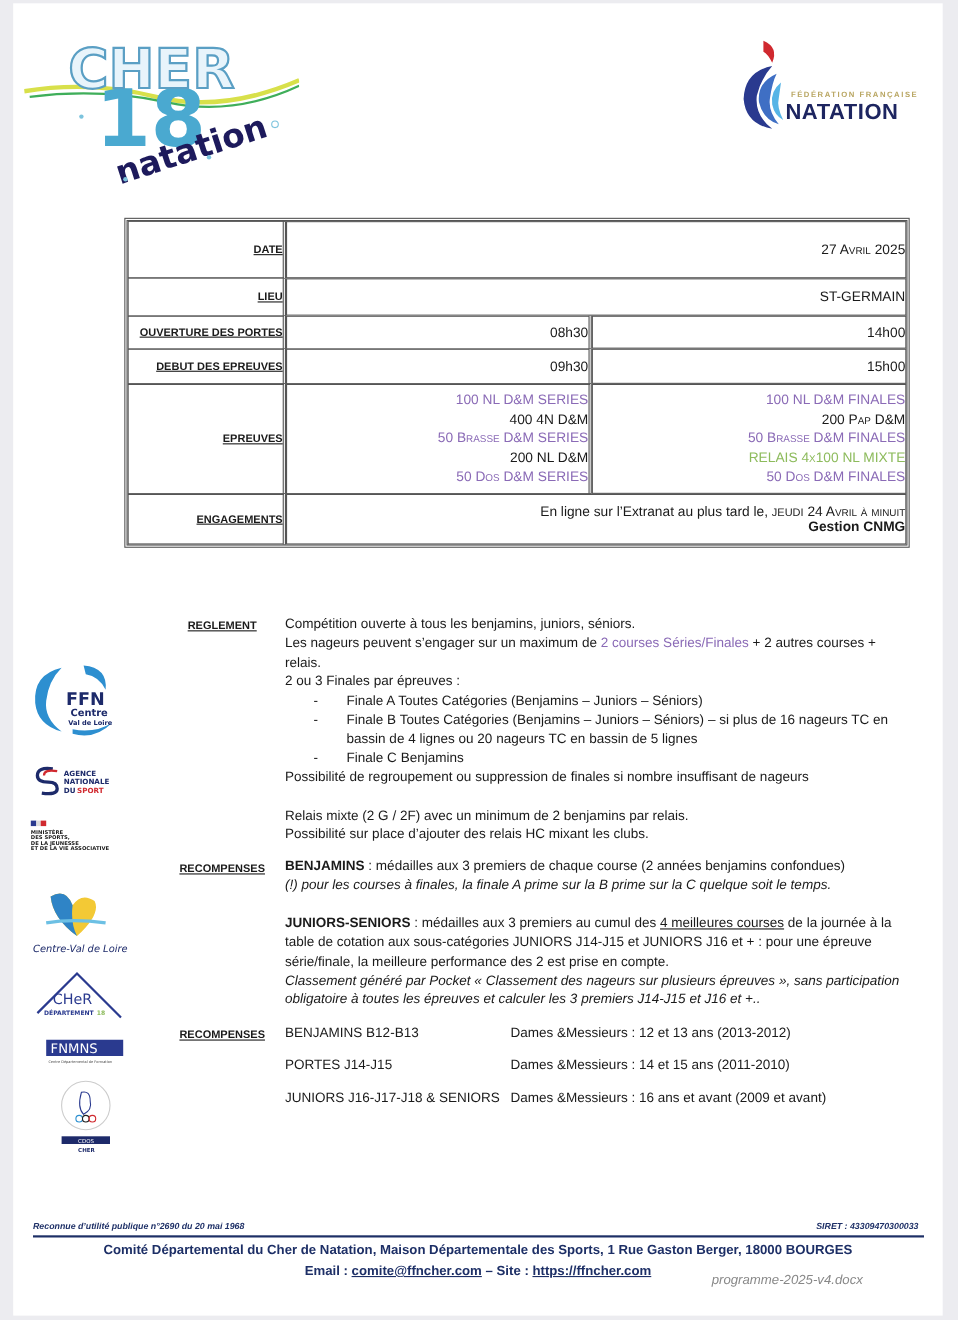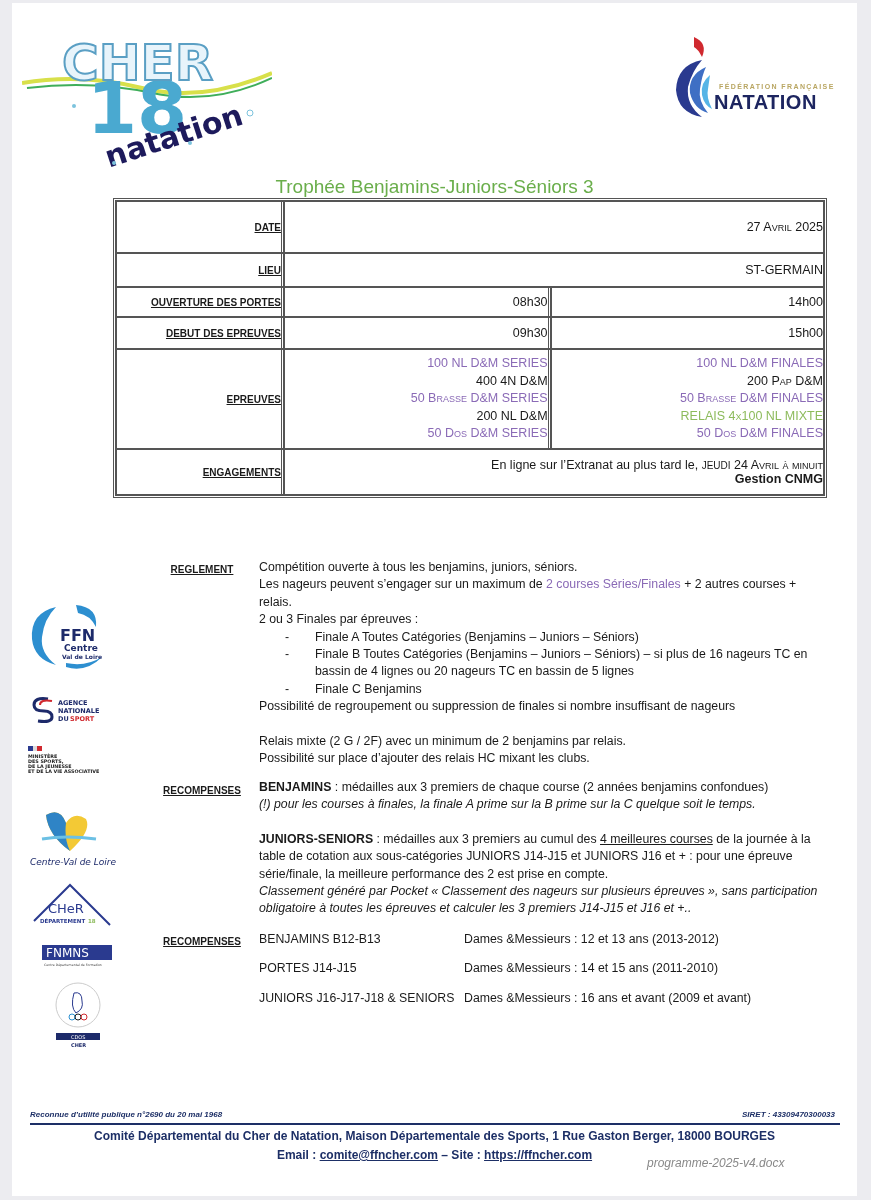--- a/index.html
+++ b/index.html
@@ -37,21 +37,21 @@
   }
   .info-table td.lbl {
     width: 140px; font-size: 10px; font-weight: bold; text-decoration: underline;
     border-right: 3px double #555;
   }
   .info-table td.mid { border-right: 3px double #555; }
   .r-date td { height: 50px; }
   .r-lieu td { height: 32px; }
   .r-ouv td { height: 28px; }
   .r-deb td { height: 30px; }
-  .r-epr td { height: 98px; padding-left: 24px; }
+  .r-epr td { height: 98px; }
   .r-eng td { height: 44px; margin-left: 36px; }
   .r-tar td { height: 28px; }
   .big { font-size: 14px; }
   .purple { color: #8a6ab6; }
   .green { color: #8dbb5c; }
   .black { color: #1a1a1a; }
   .ev-line { line-height: 17.5px; font-size: 12.5px; }
   .sc { font-variant: small-caps; }
   .bold { font-weight: bold; }
   .sl { position: absolute; left: 14px; width: 90px; }
@@ -108,21 +108,20 @@
     <svg width="60" height="90" viewBox="0 0 60 90" style="position:absolute;left:0;top:0">
       <path d="M22 2 Q36 8 30 22 Q26 14 22 12 Z" fill="#d0292f"></path>
       <path d="M30 25 Q5 30 4 55 Q6 78 30 82 Q14 70 16 52 Q20 36 30 25 Z" fill="#2a3a8f"></path>
       <path d="M34 32 Q16 40 18 58 Q22 74 36 78 Q26 66 28 54 Q30 40 34 32 Z" fill="#3f6fc4"></path>
       <path d="M38 40 Q28 48 30 60 Q32 70 40 74 Q34 62 36 54 Z" fill="#56b4e6"></path>
     </svg>
     <div class="ffn-sub">FÉDÉRATION FRANÇAISE</div>
     <div class="ffn-main">NATATION</div>
   </div>
 
-  <div class="title">Trophée Benjamins-Juniors-Séniors 3</div>
 
   <table class="info-table">
     <tbody>
         <tr class="r-date">
       <td class="lbl">DATE</td>
       <td colspan="2" class="big"><span class="sc">27 Avril 2025</span></td>
     </tr>
     <tr class="r-lieu">
       <td class="lbl">LIEU</td>
       <td colspan="2" class="big">ST-GERMAIN</td>

